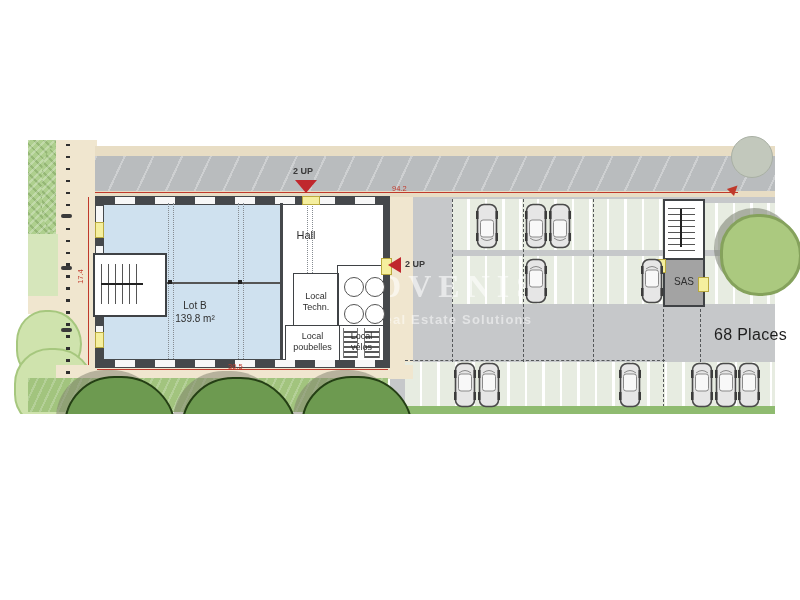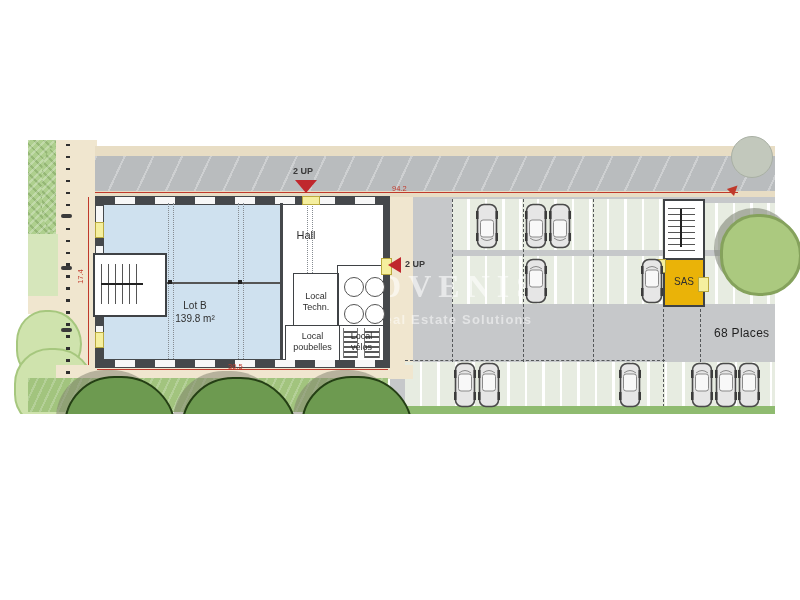--- a/index.html
+++ b/index.html
@@ -25,21 +25,21 @@
   .tan{background:#e8ddc4;}
   .road{background-color:#b9bcbe;
     background-image:repeating-linear-gradient(115deg,rgba(255,255,255,.3) 0 2px,transparent 2px 26px);}
   .round-circle{background:#c2c8bc;border:1px solid #a9b0a4;border-radius:50%;}
   
   .parking{background:#c6c8ca;}
   .stalls{background:repeating-linear-gradient(90deg,#e7ece1 0 15px,#ffffff 15px 17.5px);}
   .vdash{border-left:1.3px dashed #55585a;width:0;}
   .hdash{border-top:1.3px dashed #55585a;height:0;}
   .green-strip{background:#8fbb70;}
-  .places{font-size:12px;color:#1f1f1f;letter-spacing:.3px;}
+  .places{font-size:16px;color:#1f1f1f;letter-spacing:.3px;}
   
   .wm-brand{font-family:"Liberation Serif",serif;font-size:32px;font-weight:600;
             letter-spacing:7px;color:rgba(255,255,255,.58);z-index:2;}
   .wm-tag{font-size:13px;font-weight:bold;letter-spacing:1.2px;color:rgba(255,255,255,.5);z-index:2;}
   
   .bld{background:#fff;z-index:3;}
   .wall-h{background:repeating-linear-gradient(90deg,#45484b 0 20px,#f7f7f7 20px 40px);
           border-top:1px solid #45484b;border-bottom:1px solid #45484b;}
   .wall-v{background:repeating-linear-gradient(0deg,#45484b 0 20px,#f7f7f7 20px 40px);
           border-left:1px solid #45484b;border-right:1px solid #45484b;}
@@ -109,21 +109,21 @@
   <div class="abs green-strip" style="left:390px;top:406px;width:385px;height:8px;"></div>
   <div class="abs places z2" style="left:714px;top:326px;">68 Places</div>
 
   <div class="abs wm-brand" style="left:348px;top:268px;">ADVENIS</div>
   <div class="abs wm-tag" style="left:374px;top:312px;">Real Estate Solutions</div>
 
   <div class="abs z3" style="left:663px;top:199px;width:38px;height:59px;background:#fff;border:2.5px solid #3f4245;">
     <div class="abs stair-h" style="left:3px;top:4px;width:27px;height:46px;"></div>
     <div class="abs" style="left:15px;top:8px;width:2px;height:38px;background:#222;"></div>
   </div>
-  <div class="abs z3" style="left:663px;top:258px;width:38px;height:45px;background:#eab308;border:2.5px solid #3f4245;">
+  <div class="abs z3" style="left:663px;top:258px;width:38px;height:45px;background:#a3a3a3;border:2.5px solid #3f4245;">
     <div class="room-label" style="margin-top:16px;font-size:10px;">SAS</div>
   </div>
   <div class="abs door z3" style="left:655px;top:259px;width:9px;height:12px;"></div>
   <div class="abs door z3" style="left:698px;top:277px;width:9px;height:13px;"></div>
 
   <div class="abs tree-shadow z2" style="left:714px;top:208px;width:80px;height:80px;"></div>
   <div class="abs big-tree z3" style="left:720px;top:214px;width:76px;height:76px;"></div>
 
   <div class="abs bld" style="left:95px;top:196px;width:295px;height:170px;">
     <div class="abs lot" style="left:7px;top:7px;width:180px;height:156px;"></div>

